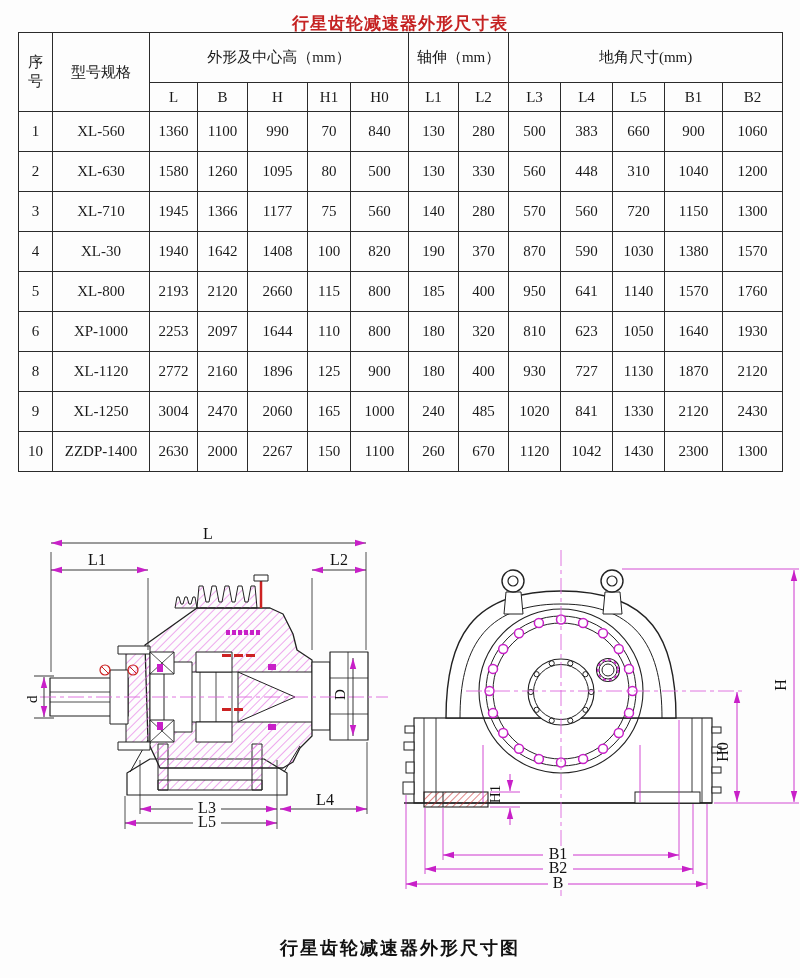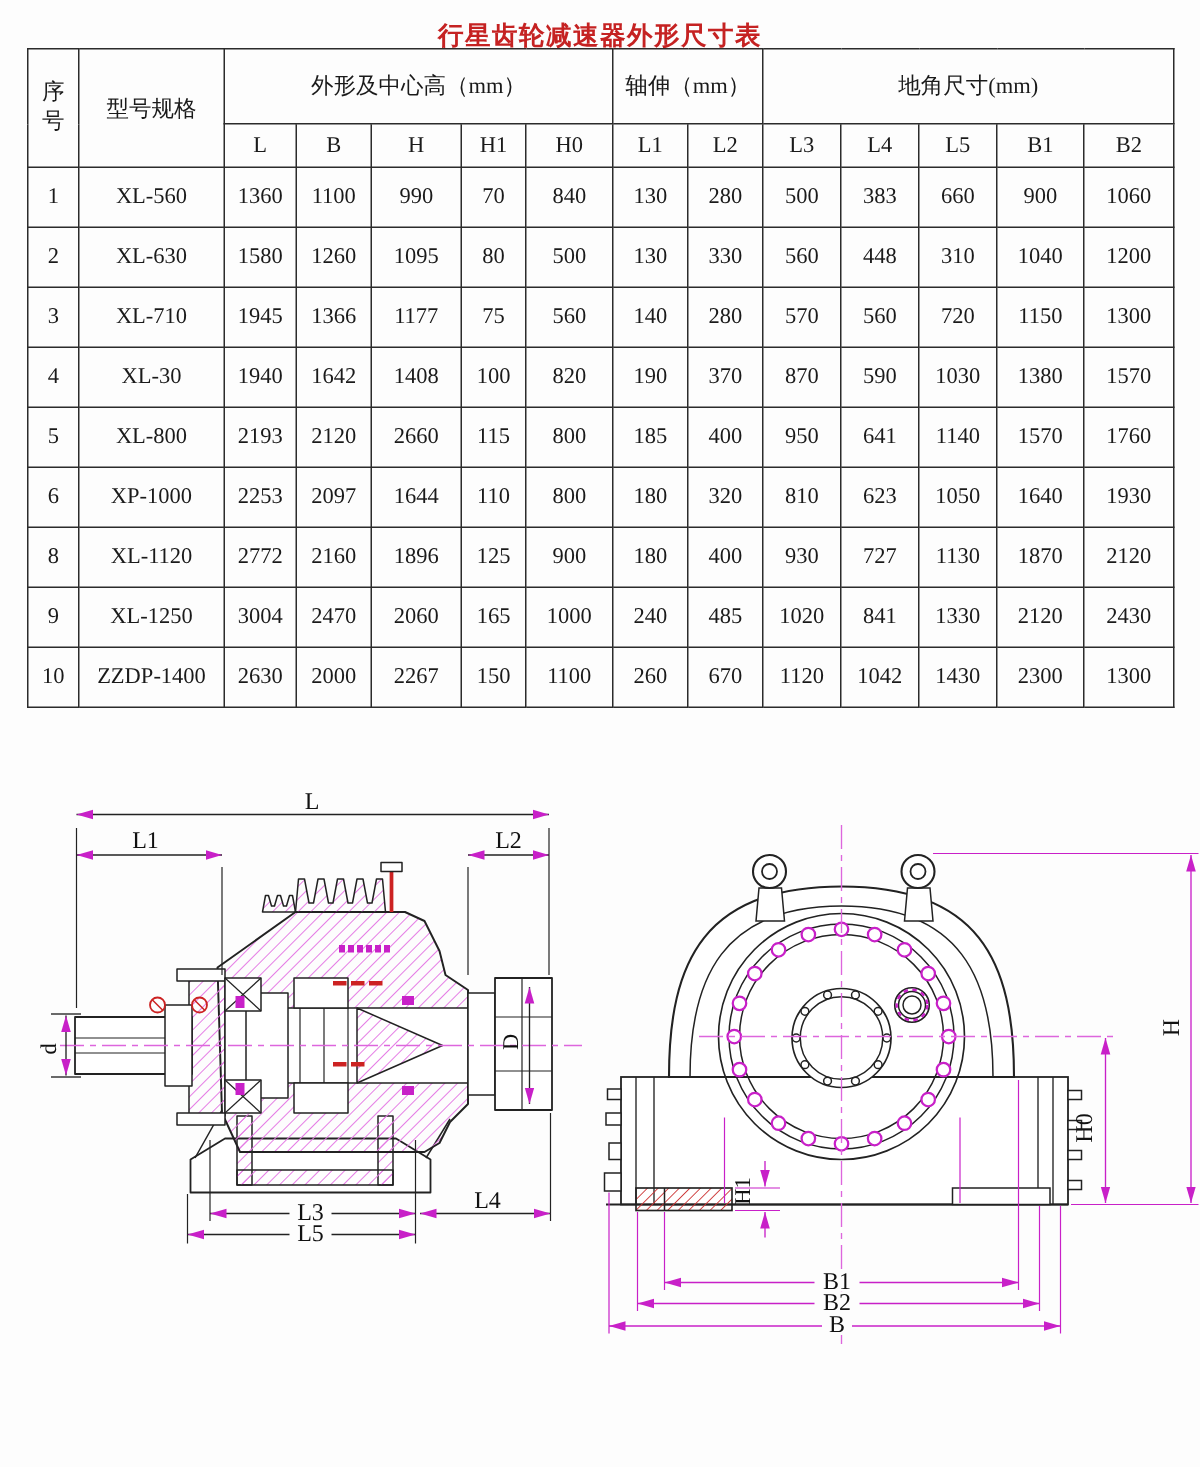--- a/index.html
+++ b/index.html
@@ -447,13 +447,14 @@
       <line x1="406" y1="884" x2="707" y2="884" stroke="#c820c8" stroke-width="0.9" marker-start="url(#arrM)" marker-end="url(#arrM)"></line>
       <rect x="543" y="847" width="30" height="14" fill="#fdfdfd"></rect>
       <text font-size="16" text-anchor="middle" x="558" y="859">B1</text>
       <rect x="543" y="861" width="30" height="14" fill="#fdfdfd"></rect>
       <text font-size="16" text-anchor="middle" x="558" y="873">B2</text>
       <rect x="548" y="876" width="20" height="14" fill="#fdfdfd"></rect>
       <text font-size="16" text-anchor="middle" x="558" y="888">B</text>
     </g>
   </svg>
 
+  <div class="fig-caption">行星齿轮减速器外形尺寸图</div>
 </div>
 
 </body></html>

